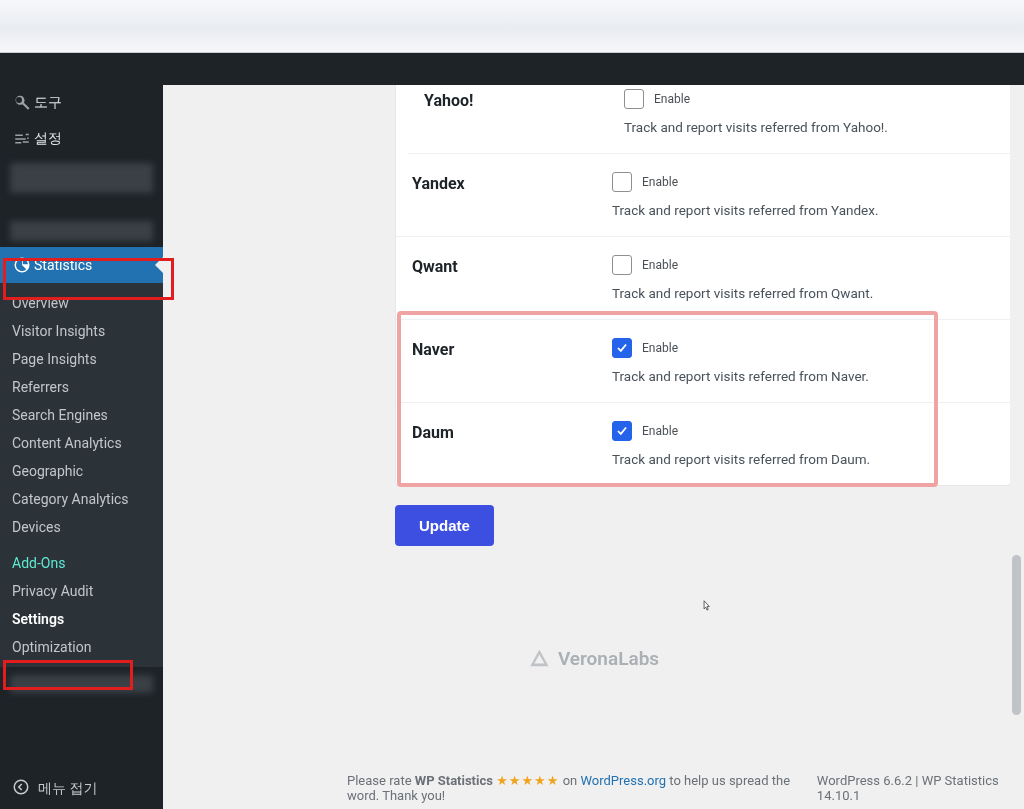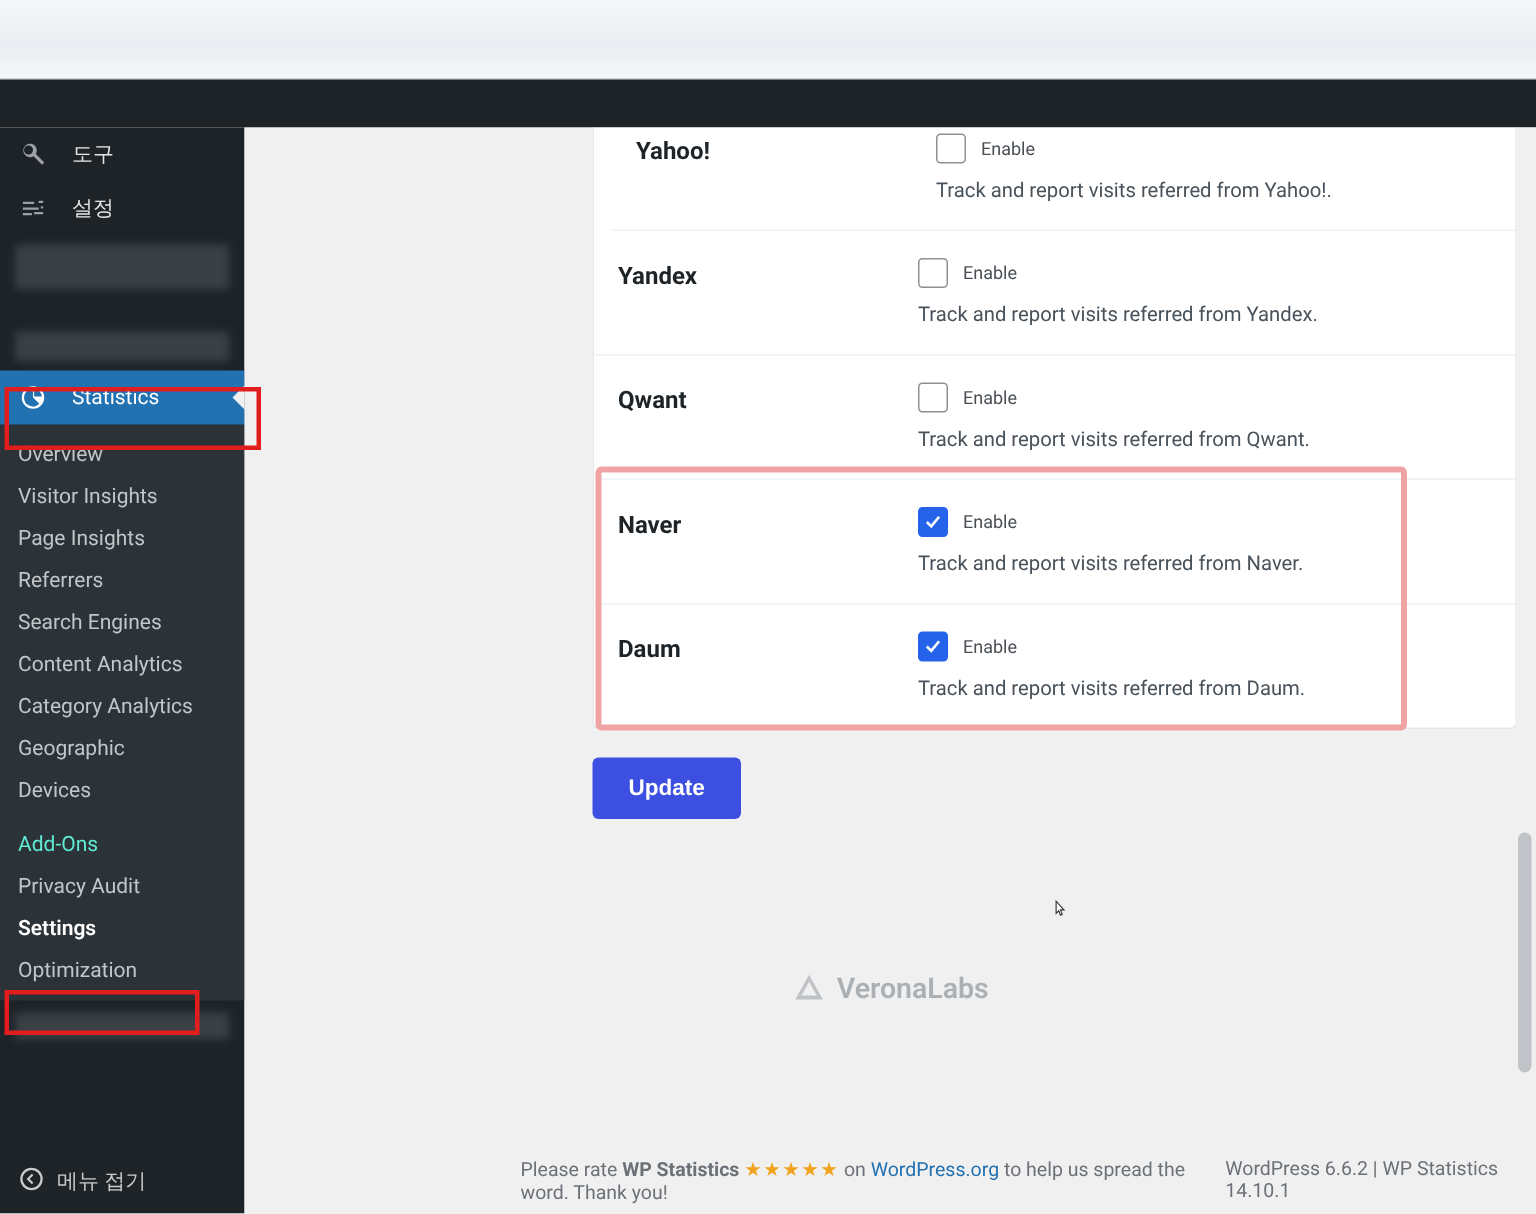--- a/index.html
+++ b/index.html
@@ -37,21 +37,21 @@
     width: 163px;
     background: #1d2327;
     color: #c7cbce;
     display: flex;
     flex-direction: column;
     font-size: 14px;
   }
   .side-item {
     display: flex;
     align-items: center;
-    gap: 16px;
+    gap: 2px;
     padding: 8px 10px 8px 12px;
     cursor: pointer;
     color: #e2e4e7;
   }
   .side-item .mi {
     width: 20px; height: 20px;
     color: #9ca1a6;
     display: inline-flex; align-items: center; justify-content: center;
   }
   .side-item.stats {
@@ -250,22 +250,22 @@
       <span>Statistics</span>
     </div>
 
     <div class="sub-menu">
       <div class="sub-item">Overview</div>
       <div class="sub-item">Visitor Insights</div>
       <div class="sub-item">Page Insights</div>
       <div class="sub-item">Referrers</div>
       <div class="sub-item">Search Engines</div>
       <div class="sub-item">Content Analytics</div>
+      <div class="sub-item">Geographic</div>
       <div class="sub-item">Category Analytics</div>
-      <div class="sub-item">Geographic</div>
       <div class="sub-item">Devices</div>
       <div style="height:8px"></div>
       <div class="sub-item addons">Add-Ons</div>
       <div class="sub-item">Privacy Audit</div>
       <div class="sub-item current">Settings</div>
       <div class="sub-item">Optimization</div>
     </div>
 
     <div class="blurbox" style="height:18px;margin-top:8px;"></div>
 

